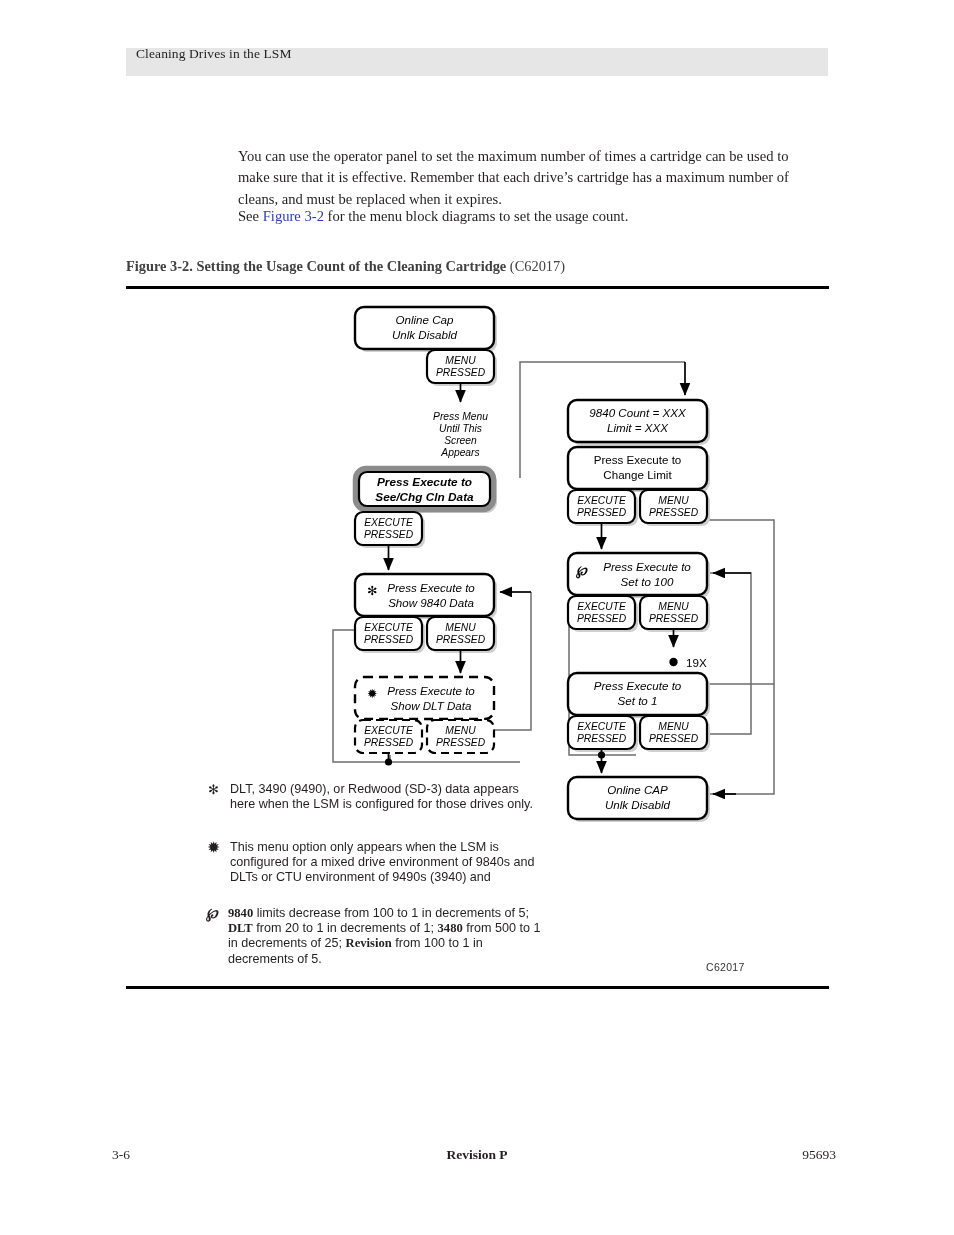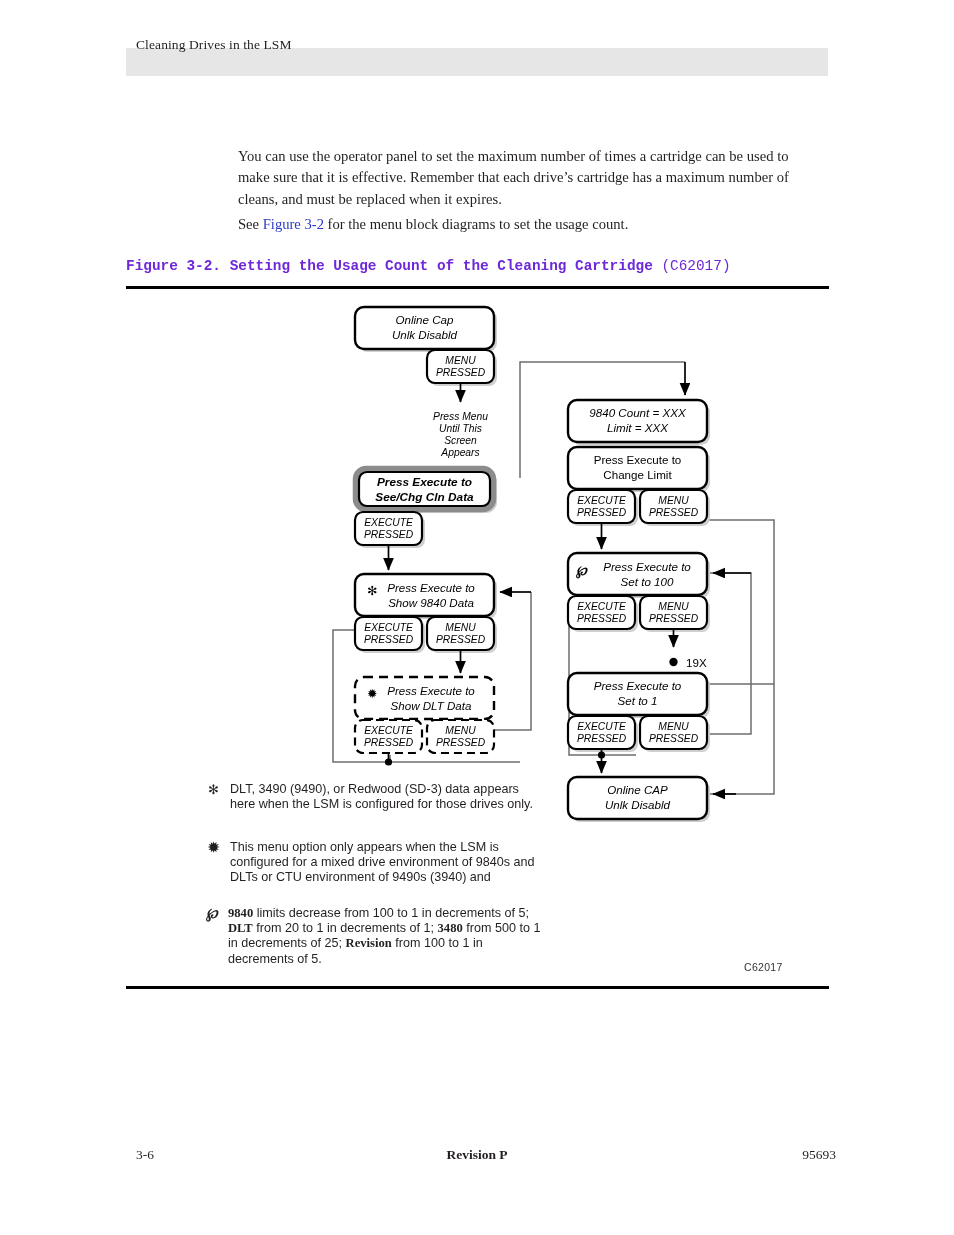--- a/index.html
+++ b/index.html
@@ -10,56 +10,56 @@
     position:relative;overflow:hidden;
   }
   .page{position:absolute;inset:0;}
 
   
   .hdr-band{
     position:absolute;left:126px;top:48px;width:702px;height:28px;
     background:#e6e6e6;
   }
   .hdr-text{
-    position:absolute;left:136px;top:37px;
+    position:absolute;left:136px;top:46px;
     font-size:13.5px;color:#231f20;
     font-family:"Liberation Serif",serif;
     letter-spacing:.1px;
   }
 
   
   .h1{
     position:absolute;left:180px;top:108px;
     font-size:20px;font-weight:bold;color:#000;
     font-family:"Liberation Serif",serif;
     letter-spacing:.1px;
   }
   .para{
     position:absolute;left:238px;width:582px;
     font-size:14.6px;line-height:21.4px;color:#231f20;
     font-family:"Liberation Serif",serif;
     text-align:left;
   }
   #para1{top:146px;}
-  #para2{top:214px;}
+  #para2{top:206px;}
   .xref{color:#2b39c4;}
 
   .figcap{
     position:absolute;left:126px;top:258px;width:704px;
-    font-size:14.4px;color:#6d28d9;
-    font-family:Liberation Mono, monospace;
+    font-size:14.4px;color:#404040;
+    font-family:Liberation Serif, serif;
   }
   .figcap b{font-weight:bold;}
   .figcap .plain{font-weight:normal;}
 
   .rule-top{position:absolute;left:126px;top:286px;width:703px;height:3px;background:#000;}
   .rule-bot{position:absolute;left:126px;top:986px;width:703px;height:3px;background:#000;}
 
   .figid{
-    position:absolute;left:744px;top:961px;
+    position:absolute;left:706px;top:961px;
     font-size:10.5px;color:#333;letter-spacing:.3px;
     font-family:"Liberation Sans",sans-serif;
   }
 
   
   #flow{position:absolute;left:126px;top:292px;}
 
   
   .fn{
     position:absolute;font-family:"Liberation Sans",sans-serif;
@@ -78,21 +78,21 @@
   .fn b{font-weight:bold;font-family:Liberation Serif, serif;}
   #fn1{left:208px;top:782px;width:330px;}
   #fn2{left:208px;top:840px;width:330px;}
   #fn3{left:206px;top:906px;width:336px;}
 
   
   .foot{
     position:absolute;top:1147px;font-size:13.5px;color:#231f20;
     font-family:"Liberation Serif",serif;
   }
-  #foot-left{left:136px;}
+  #foot-left{left:112px;}
   #foot-center{left:0;width:954px;text-align:center;font-weight:bold;}
   #foot-right{left:7px;width:829px;text-align:right;}
 
   
   #flow text{font-family:"Liberation Sans",sans-serif;fill:#000;}
   .bxt{font-size:11.6px;font-style:italic;}
   .bxt-r{font-size:11.6px;font-style:normal;}
   .kpt{font-size:10.3px;font-style:italic;}
   .note{font-size:10.3px;font-style:italic;}
   .hl{font-size:11.8px;font-style:italic;font-weight:bold;}

